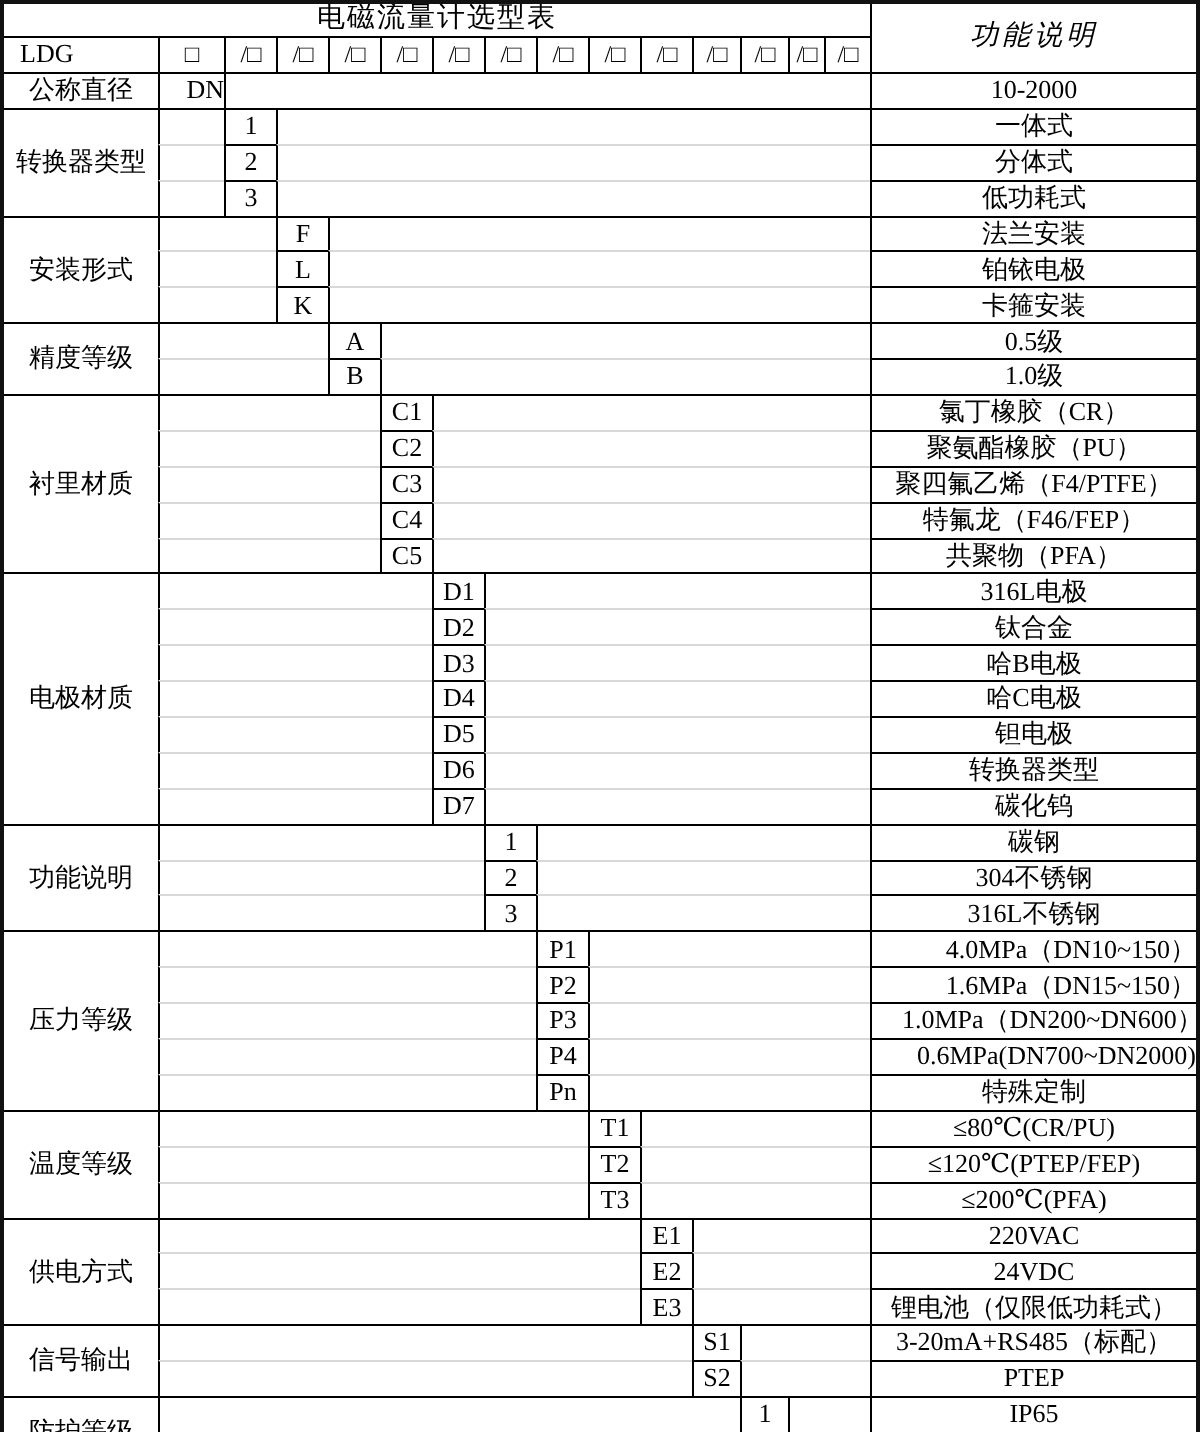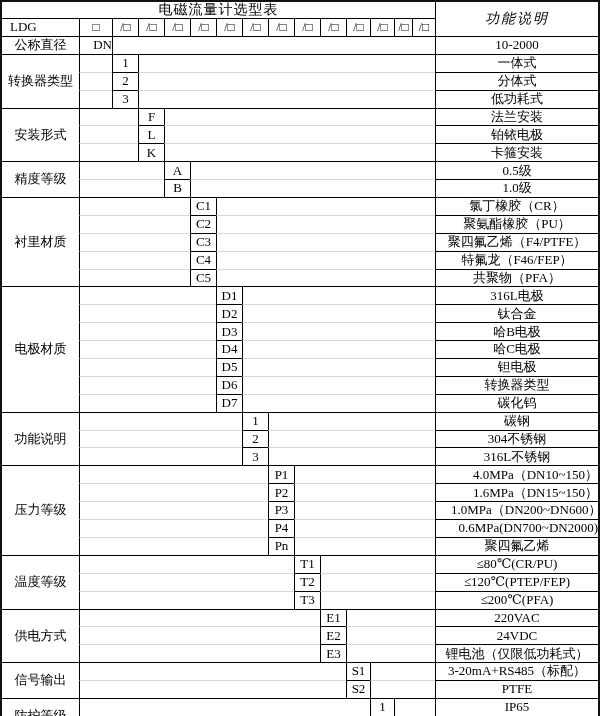--- a/index.html
+++ b/index.html
@@ -269,21 +269,21 @@
         <tr>
           <td class="fill soft-top" colspan="7"></td>
           <td>P4</td>
           <td class="fill soft-top" colspan="6"></td>
           <td class="desc-left">0.6MPa(DN700~DN2000)</td>
         </tr>
         <tr>
           <td class="fill soft-top" colspan="7"></td>
           <td>Pn</td>
           <td class="fill soft-top" colspan="6"></td>
-          <td>聚四氟乙烯</td>
+          <td>特殊定制</td>
         </tr>
         <tr>
           <td class="name-cell no-left" rowspan="3">温度等级</td>
           <td class="fill" colspan="8"></td>
           <td>T1</td>
           <td class="fill" colspan="5"></td>
           <td>≤80℃(CR/PU)</td>
         </tr>
         <tr>
           <td class="fill soft-top" colspan="8"></td>
@@ -320,21 +320,21 @@
           <td class="name-cell no-left" rowspan="2">信号输出</td>
           <td class="fill" colspan="10"></td>
           <td>S1</td>
           <td class="fill" colspan="3"></td>
           <td>3-20mA+RS485（标配）</td>
         </tr>
         <tr>
           <td class="fill soft-top" colspan="10"></td>
           <td>S2</td>
           <td class="fill soft-top" colspan="3"></td>
-          <td>PTFE</td>
+          <td>PTEP</td>
         </tr>
         <tr>
           <td class="name-cell no-left" rowspan="2">防护等级</td>
           <td class="fill" colspan="11"></td>
           <td>1</td>
           <td class="fill" colspan="2"></td>
           <td>IP65</td>
         </tr>
         <tr>
           <td class="fill soft-top" colspan="11"></td>

